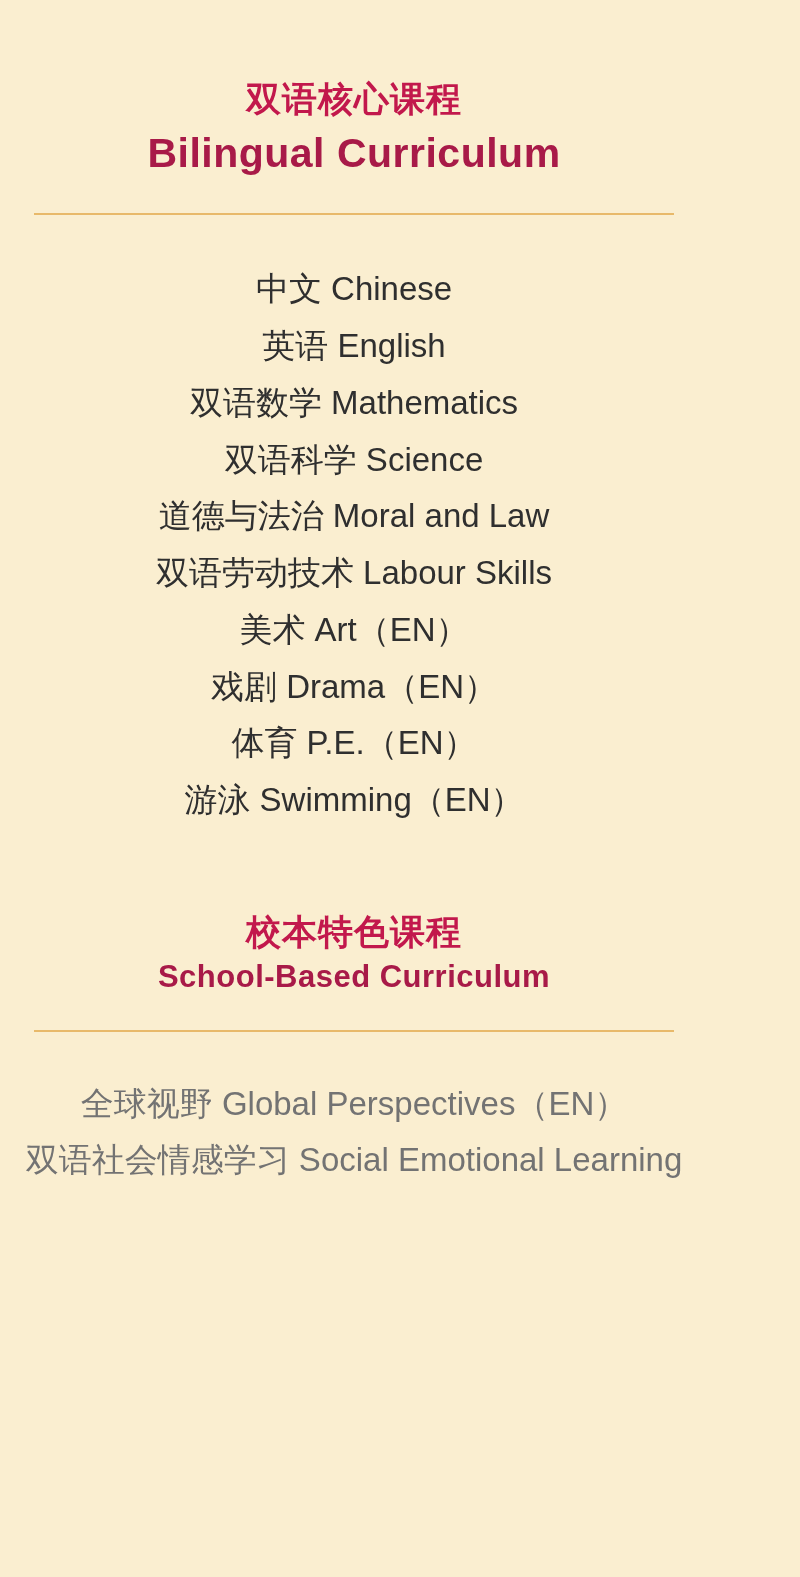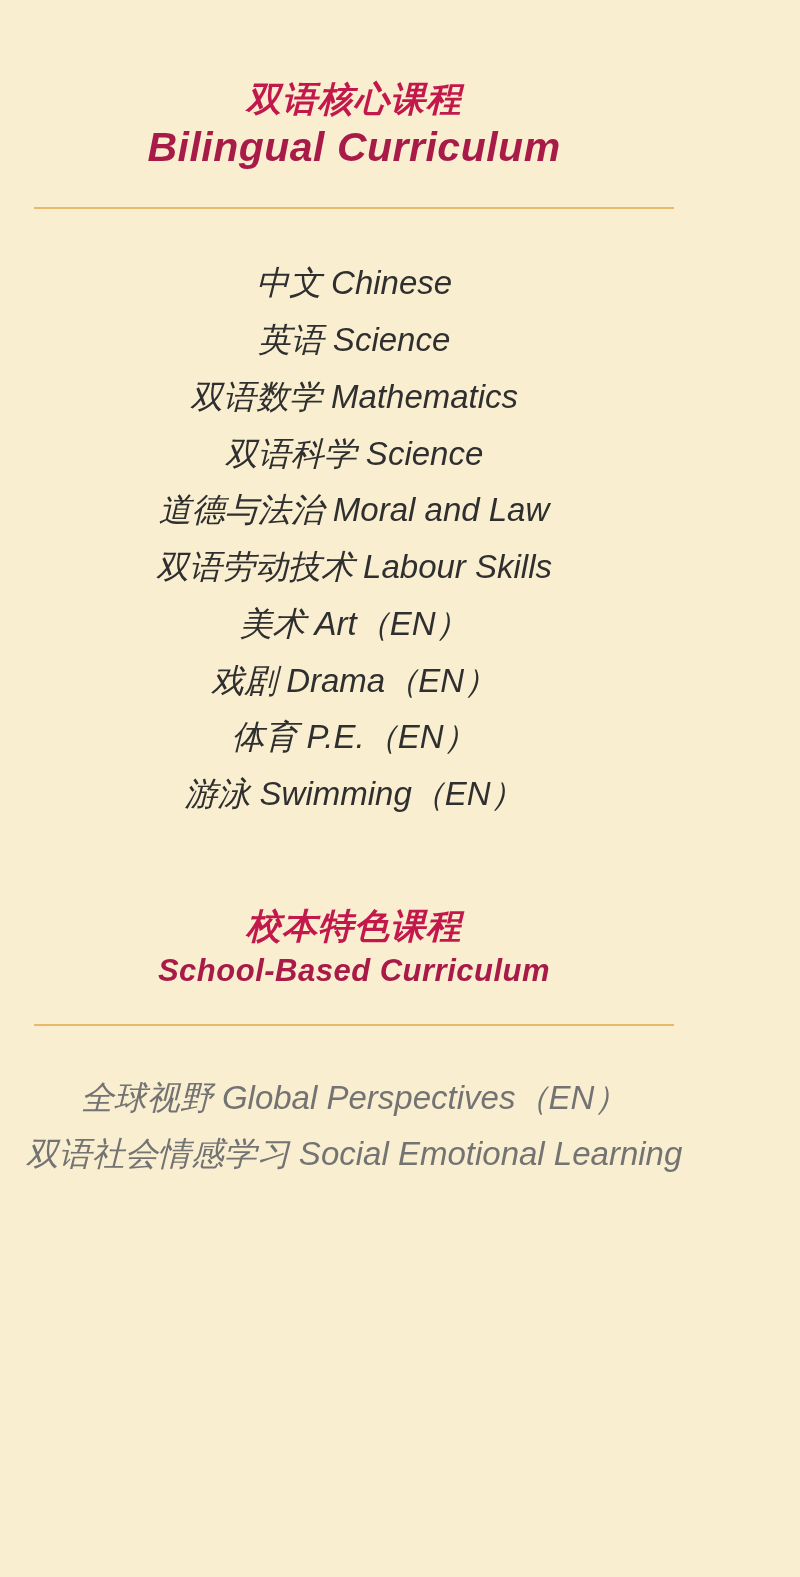--- a/index.html
+++ b/index.html
@@ -13,21 +13,20 @@
     font-family: "Liberation Sans", sans-serif;
     color: #2b2b2b;
     overflow: hidden;
   }
   .page {
     width: 708px;
     height: 1577px;
     box-sizing: border-box;
     padding: 0;
     position: relative;
-    font-style: italic;
   }
 
   
   .section {
     width: 100%;
   }
   .section-header {
     text-align: center;
   }
   .title-cn {
@@ -42,20 +41,21 @@
   }
 
   .sec1 .title-cn {
     font-size: 35px;
     padding-top: 78px;
     line-height: 1.2;
   }
   .sec1 .title-en {
     font-size: 41px;
     line-height: 1.35;
+    margin-top: 6px;
   }
 
   .divider {
     width: 640px;
     height: 2px;
     background: #e8b96a;
     margin: 32px auto 0 auto;
   }
 
   .course-list {
@@ -104,21 +104,21 @@
 <div class="page">
 
   <section class="section sec1">
     <div class="section-header">
       <div class="title-cn">双语核心课程</div>
       <div class="title-en">Bilingual Curriculum</div>
     </div>
     <div class="divider"></div>
     <ul class="course-list">
       <li>中文 Chinese</li>
-      <li>英语 Science</li>
+      <li>英语 English</li>
       <li>双语数学 Mathematics</li>
       <li>双语科学 Science</li>
       <li>道德与法治 Moral and Law</li>
       <li>双语劳动技术 Labour Skills</li>
       <li>美术 Art（EN）</li>
       <li>戏剧 Drama（EN）</li>
       <li>体育 P.E.（EN）</li>
       <li>游泳 Swimming（EN）</li>
     </ul>
   </section>

